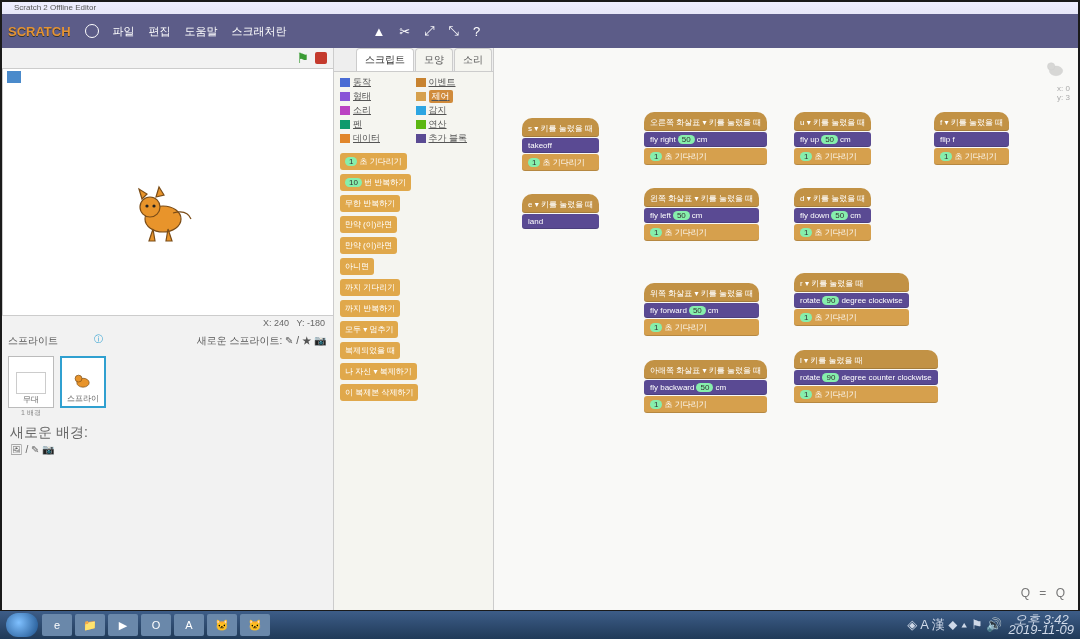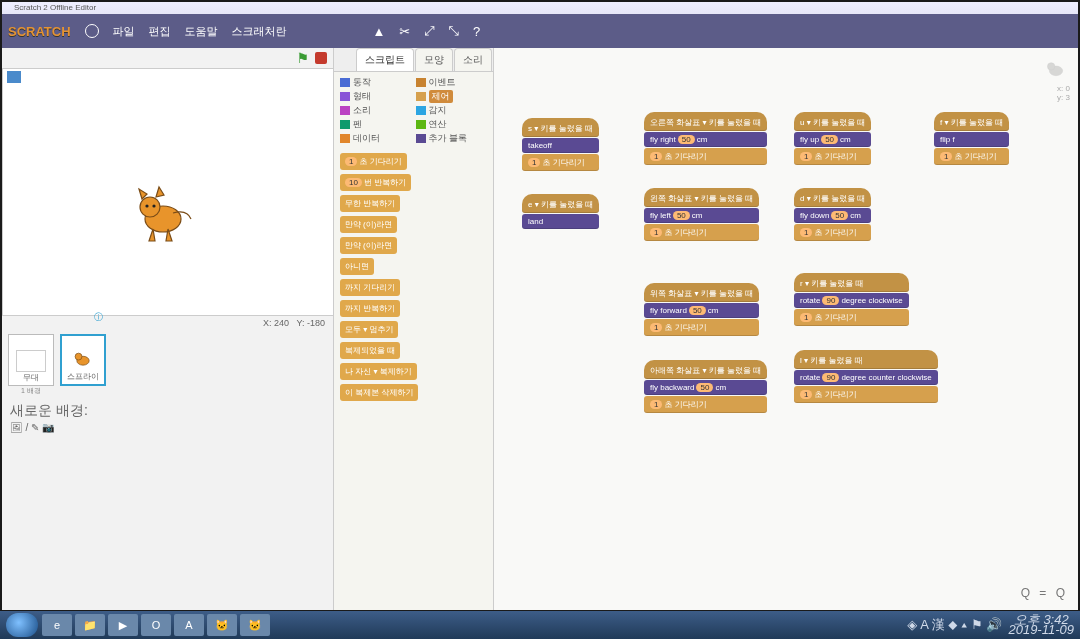--- a/index.html
+++ b/index.html
@@ -26,27 +26,27 @@
   .stage-thumb,.sprite-thumb { width:46px; height:52px; background:#fff; border:1px solid #bbb; font-size:8px; text-align:center; display:flex; flex-direction:column; align-items:center; justify-content:flex-end; padding-bottom:2px; color:#666; }
   .sprite-thumb { border:2px solid #30a0d0; }
   .thumb-cat { width:28px; height:24px; }
   .newbg { font-size:14px; color:#666; padding:2px 8px; }
   .newbg-icons { font-size:10px; color:#666; padding:0 8px; }
   
   .mid-pane { position:absolute; left:332px; top:0; width:160px; height:100%; background:#f5f5f0; border-right:1px solid #ccc; }
   .tabs { display:flex; font-size:10px; background:#eee; border-bottom:1px solid #ccc;justify-content:flex-end; }
   .tab { padding:4px 8px; border:1px solid #ccc; border-bottom:none; background:#f5f5f0; border-radius:4px 4px 0 0; margin-right:1px; color:#555; }
   .tab.active { background:#fff; color:#333; }
-  .cat-grid { display:grid; grid-template-columns:1fr 1fr; gap:1px 4px; padding:4px 6px; font-size:9px; color:#555; }
+  .cat-grid { display:grid; grid-template-columns:1fr 1fr; gap:1px 4px; padding:4px 6px; font-size:9px; color:#555;text-decoration:underline; }
   .cat-item { display:flex; align-items:center; gap:3px; }
   .cat-sw { width:10px; height:9px; }
   .cat-item.sel .cat-label { background:#d08b3c; color:#fff; padding:0 3px; border-radius:2px; }
   .palette-blocks { padding:4px 6px; display:flex; flex-direction:column; gap:4px; }
   .pblock { background:#e0a84b; color:#fff; font-size:8px; padding:3px 5px; border-radius:3px; display:inline-flex; align-items:center; gap:2px; width:max-content; white-space:nowrap; }
-  .pill { background:#fdba74; color:#333; border-radius:6px; padding:0 4px; font-size:8px; display:inline-block; }
+  .pill { background:#86efac; color:#333; border-radius:6px; padding:0 4px; font-size:8px; display:inline-block; }
   
   .right-pane { position:absolute; left:492px; top:0; right:0; height:100%; background:#f9f9f7; }
   .rp-info { position:absolute; right:8px; top:8px; text-align:right; font-size:8px; color:#aaa; }
   .cat-small { width:28px; height:26px; opacity:.35; }
   .script-area { position:absolute; inset:0; }
   .stack { position:absolute; display:flex; flex-direction:column; gap:0; }
   .blk { padding:3px 6px; font-size:8px; color:#fff; border-radius:3px; margin-bottom:1px; white-space:nowrap; display:flex; align-items:center; gap:2px; box-shadow: inset 0 -1px 0 rgba(0,0,0,.15);}
   .hat { border-radius:10px 10px 3px 3px; padding-top:5px; }
   .cEvent { background:#c29245; }
   .cControl { background:#d6a04d; }
@@ -109,20 +109,24 @@
                 </g>
                 <circle cx="19" cy="27" r="1.6" fill="#222"></circle>
                 <circle cx="26" cy="27" r="1.6" fill="#222"></circle>
               </svg>
         </div>
       </div>
       <div class="coords">
         <span>X:</span> <span>240</span>&nbsp;&nbsp;
         <span>Y:</span> <span>-180</span>
       </div>
+      <div class="sprite-area">
+        <span>스프라이트</span>
+        <span><span>새로운 스프라이트:</span> ✎ / ★ 📷</span>
+      </div>
       <div class="sprite-list">
         <div>
           <div class="stage-thumb">
             <div style="width:30px;height:22px;background:#fff;border:1px solid #ccc"></div>
             <span>무대</span>
           </div>
           <div style="font-size:7px;color:#888;text-align:center">1 배경</div>
         </div>
         <div class="sprite-thumb">
           <div style="position:relative;width:100%">

